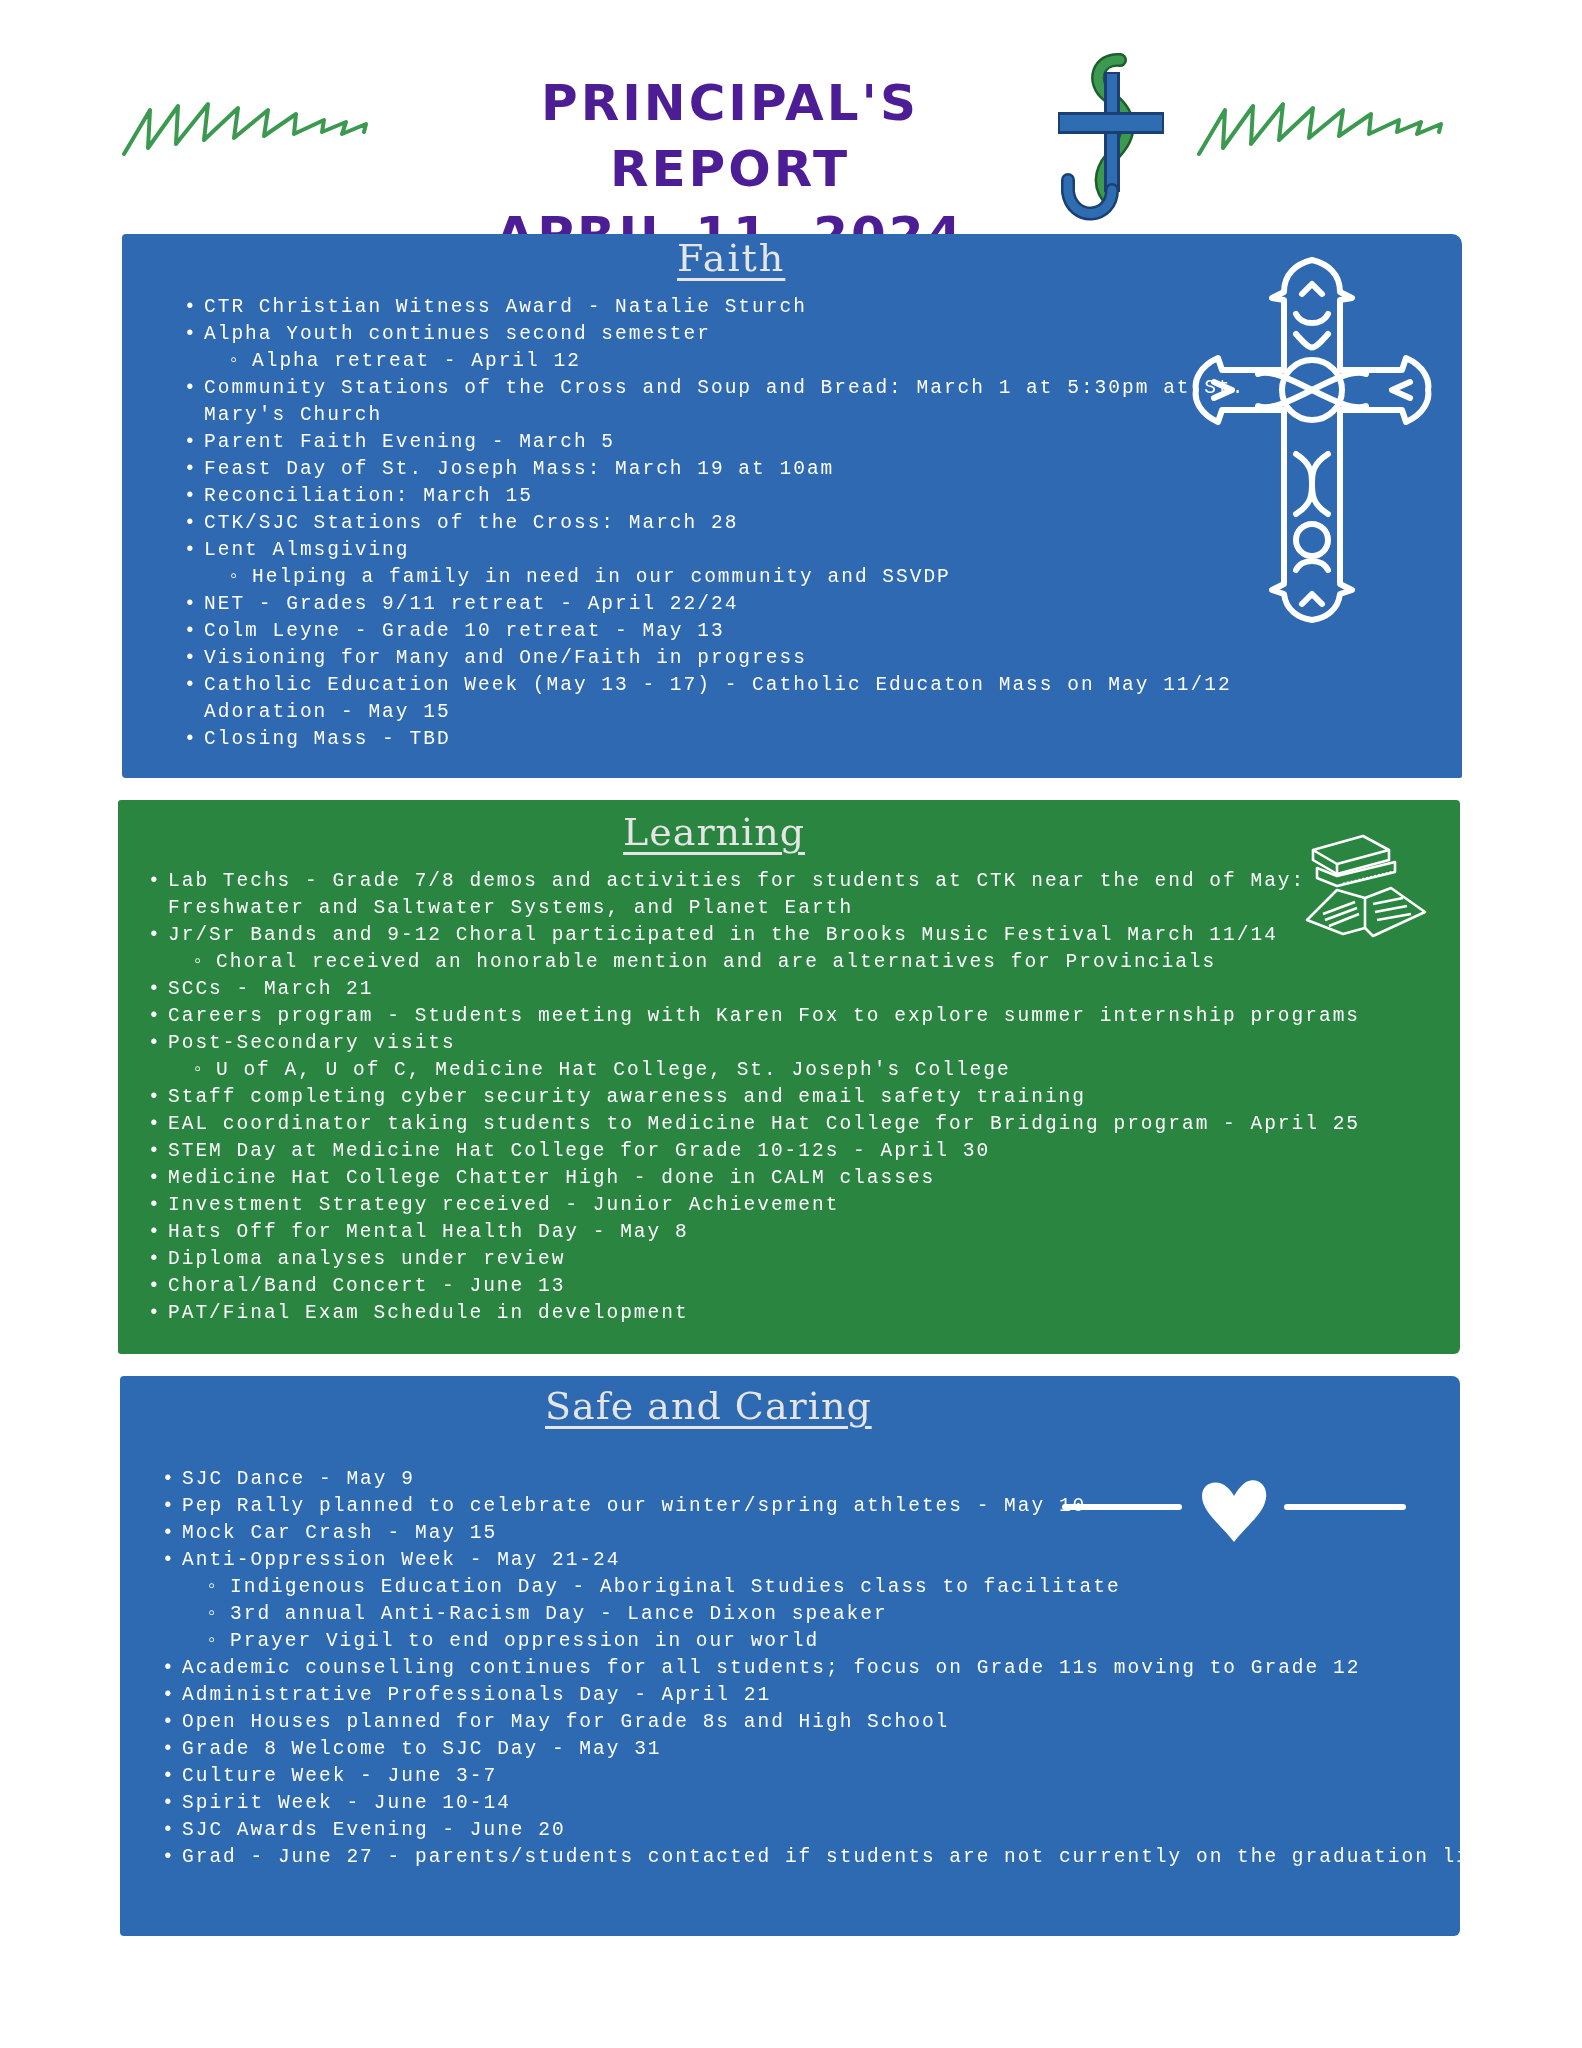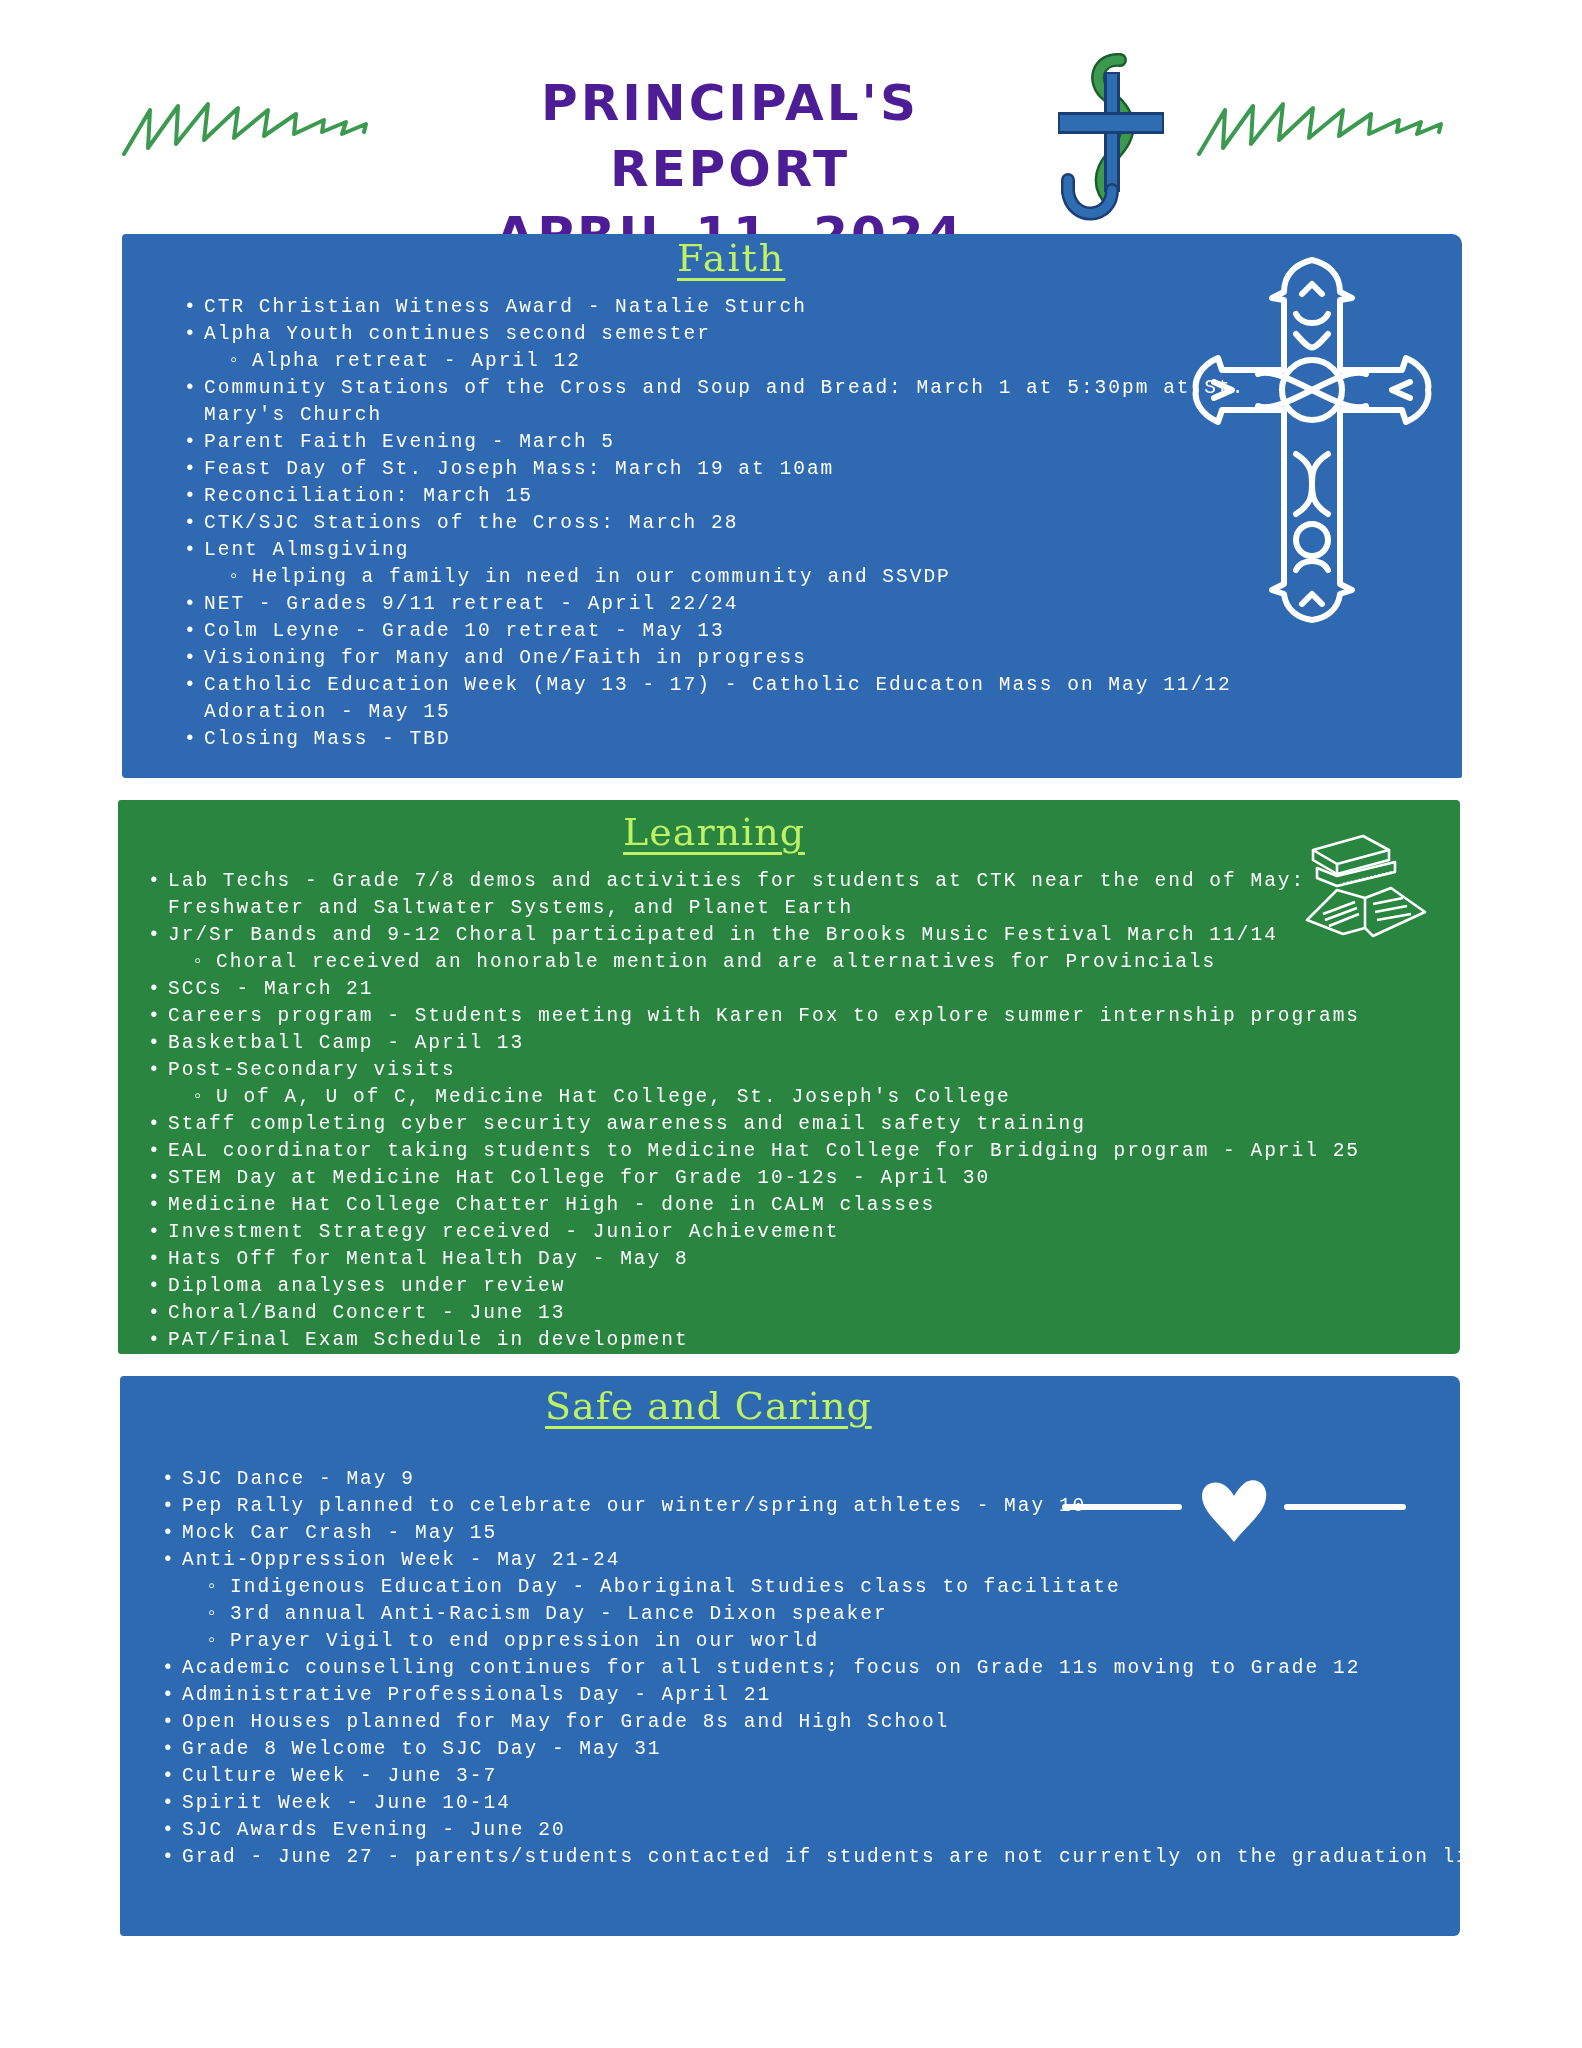--- a/index.html
+++ b/index.html
@@ -7,21 +7,21 @@
   .header { position:absolute; left:0; top:0; width:1582px; height:230px; }
   .title { position:absolute; left:420px; top:70px; width:620px; text-align:center; color:#4c1d95; font-family:"DejaVu Sans", sans-serif; font-weight:bold; font-size:50px; line-height:66px; letter-spacing:3px; }
   .zigzag { position:absolute; top:92px; }
   .zigzag.left { left:120px; }
   .zigzag.right { left:1195px; }
   .logo { position:absolute; left:1050px; top:52px; width:120px; height:172px; }
   .panel { position:absolute; color:#ffffff; }
   .panel.faith { left:122px; top:234px; width:1340px; height:544px; background:#2e69b1; border-radius:4px 10px 2px 4px; }
   .panel.learning { left:118px; top:800px; width:1342px; height:554px; background:#2a8540; border-radius:3px 4px 6px 3px; }
   .panel.safe { left:120px; top:1376px; width:1340px; height:560px; background:#2d6ab2; border-radius:4px 8px 6px 4px; }
-  .panel h2 { position:absolute; margin:0; font-family:"DejaVu Serif", serif; font-weight:normal; color:#bef264; text-decoration:underline; text-decoration-thickness:3px; text-underline-offset:7px; }
+  .panel h2 { position:absolute; margin:0; font-family:"DejaVu Serif", serif; font-weight:normal; color:#e5e5e5; text-decoration:underline; text-decoration-thickness:3px; text-underline-offset:7px; }
   .faith h2 { left:555px; top:2px; font-size:38px; letter-spacing:2px; }
   .learning h2 { left:505px; top:10px; font-size:38px; letter-spacing:1px; }
   .safe h2 { left:425px; top:8px; font-size:38px; letter-spacing:1px; }
   ul.items { list-style:none; margin:0; padding:0; position:absolute; font-family:"DejaVu Sans", sans-serif; font-size:19.5px; letter-spacing:2px; line-height:27px; }
   .faith ul.items { left:60px; top:60px; width:1150px; }
   .learning ul.items { left:28px; top:68px; width:1300px; }
   .safe ul.items { left:40px; top:90px; width:1300px; }
   ul.items li { position:relative; padding-left:22px; white-space:nowrap;font-family:Liberation Mono, monospace; }
   ul.items li::before { content:"\2022"; position:absolute; left:2px; top:0; }
   ul.items li.sub { padding-left:70px; }
@@ -97,21 +97,20 @@
 </section>
 
 <section class="panel learning">
   <h2>Learning</h2>
   <ul class="items">
     <li class="wrap" style="width:1140px;">Lab Techs - Grade 7/8 demos and activities for students at CTK near the end of May: Freshwater and Saltwater Systems, and Planet Earth</li>
     <li>Jr/Sr Bands and 9-12 Choral participated in the Brooks Music Festival March 11/14</li>
     <li class="sub">Choral received an honorable mention and are alternatives for Provincials</li>
     <li>SCCs - March 21</li>
     <li>Careers program - Students meeting with Karen Fox to explore summer internship programs</li>
-    <li>Basketball Camp - April 13</li>
     <li>Post-Secondary visits</li>
     <li class="sub">U of A, U of C, Medicine Hat College, St. Joseph's College</li>
     <li>Staff completing cyber security awareness and email safety training</li>
     <li>EAL coordinator taking students to Medicine Hat College for Bridging program - April 25</li>
     <li>STEM Day at Medicine Hat College for Grade 10-12s - April 30</li>
     <li>Medicine Hat College Chatter High - done in CALM classes</li>
     <li>Investment Strategy received - Junior Achievement</li>
     <li>Hats Off for Mental Health Day - May 8</li>
     <li>Diploma analyses under review</li>
     <li>Choral/Band Concert - June 13</li>

